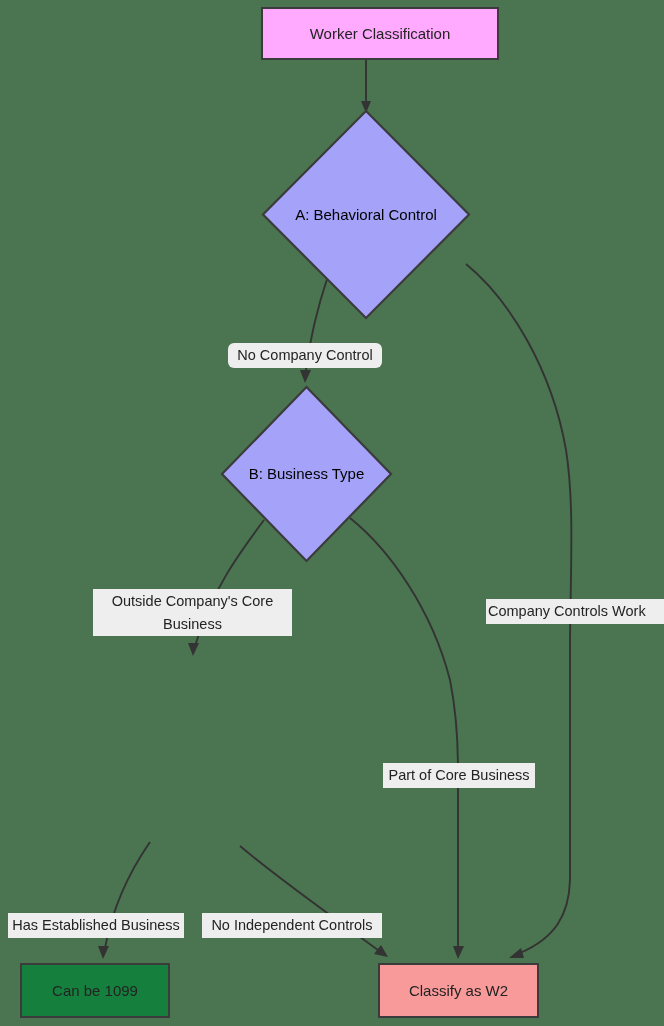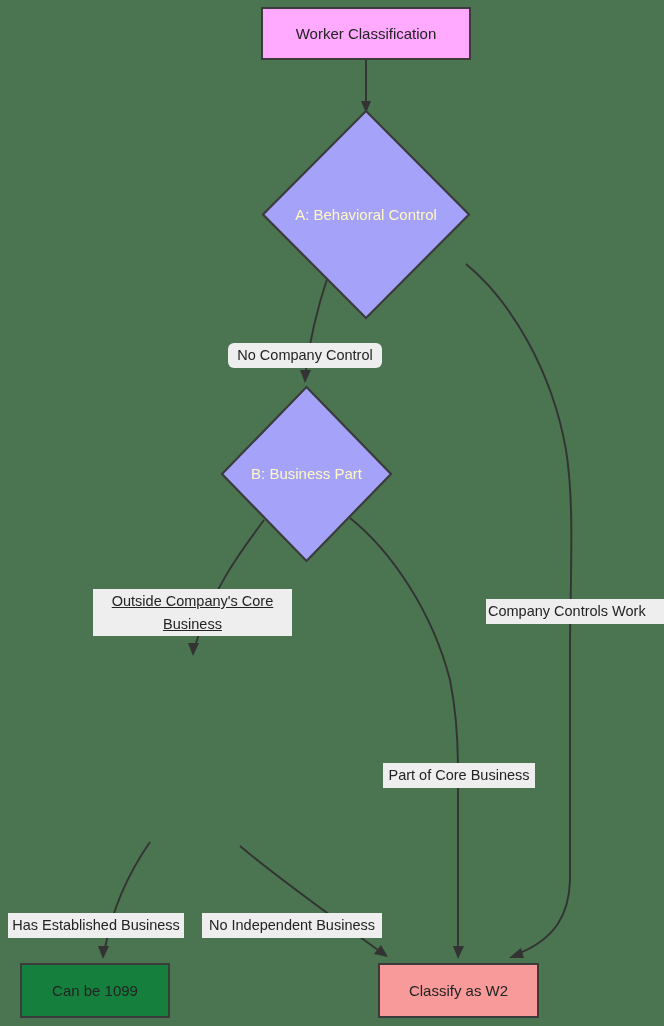--- a/index.html
+++ b/index.html
@@ -73,21 +73,21 @@
   }
   .node.diamond .dshape polygon {
     fill: #a5a2f9;
     stroke: #3b3b3b;
     stroke-width: 2.2;
     stroke-linejoin: miter;
   }
   .node.diamond .dlabel {
     position: relative;
     z-index: 2;
-    color: #fef9c3;
+    color: #000000;
     font-size: 15px;
     text-align: center;
     white-space: nowrap;
     line-height: 1.2;
   }
 
   
   .edge-label {
     position: absolute;
     background: #eeeeee;
@@ -141,64 +141,64 @@
       <path class="edge-path" d="M 150,842 C 132,868 113,905 105,948"></path>
       <polygon class="arrow-head" points="103,959 98,946 109,946"></polygon>
     </g>
 
     <g>
       <path class="edge-path" d="M 240,846 C 280,880 340,922 378,950"></path>
       <polygon class="arrow-head" points="388,957 374,954 381,945"></polygon>
     </g>
   </svg>
 
-  <div class="node rect start" style="left:261px; top:7px; width:210px; height:53px;">
+  <div class="node rect start" style="left:261px; top:7px; width:238px; height:53px;">
     <span>Worker Classification</span>
   </div>
 
   <div class="node diamond" style="left:261px; top:109px; width:210px; height:211px;">
     <svg class="dshape" viewBox="0 0 210 211" preserveAspectRatio="none">
       <polygon points="105,2 208,105.5 105,209 2,105.5"></polygon>
     </svg>
     <span class="dlabel">A: Behavioral Control</span>
   </div>
 
   <div class="edge-label" style="left:228px; top:343px; width:154px; height:25px;border-radius:6px;">
     <span>No Company Control</span>
   </div>
 
   <div class="node diamond" style="left:220px; top:385px; width:173px; height:178px;">
     <svg class="dshape" viewBox="0 0 173 178" preserveAspectRatio="none">
       <polygon points="86.5,2 171,89 86.5,176 2,89"></polygon>
     </svg>
-    <span class="dlabel">B: Business Part</span>
+    <span class="dlabel">B: Business Type</span>
   </div>
 
   <div class="edge-label" style="left:486px; top:599px; width:178px; height:25px; text-align:left; padding-left:2px;">
     <span>Company Controls Work</span>
   </div>
 
   <div class="edge-label wrap" style="left:93px; top:589px; width:199px; height:47px; display:flex; align-items:center; justify-content:center;">
-    <span style="display:block;text-decoration:underline;">
+    <span style="display:block;">
       <span style="display:block;">Outside Company's Core</span>
       <span style="display:block;">Business</span>
     </span>
   </div>
 
 
   <div class="edge-label" style="left:383px; top:763px; width:152px; height:25px;">
     <span>Part of Core Business</span>
   </div>
 
   <div class="edge-label" style="left:8px; top:913px; width:176px; height:25px;">
     <span>Has Established Business</span>
   </div>
 
   <div class="edge-label" style="left:202px; top:913px; width:180px; height:25px;">
-    <span>No Independent Business</span>
+    <span>No Independent Controls</span>
   </div>
 
   <div class="node rect good" style="left:20px; top:963px; width:150px; height:55px;">
     <span>Can be 1099</span>
   </div>
 
   <div class="node rect bad" style="left:378px; top:963px; width:161px; height:55px;text-align:center;">
     <span>Classify as W2</span>
   </div>
 

